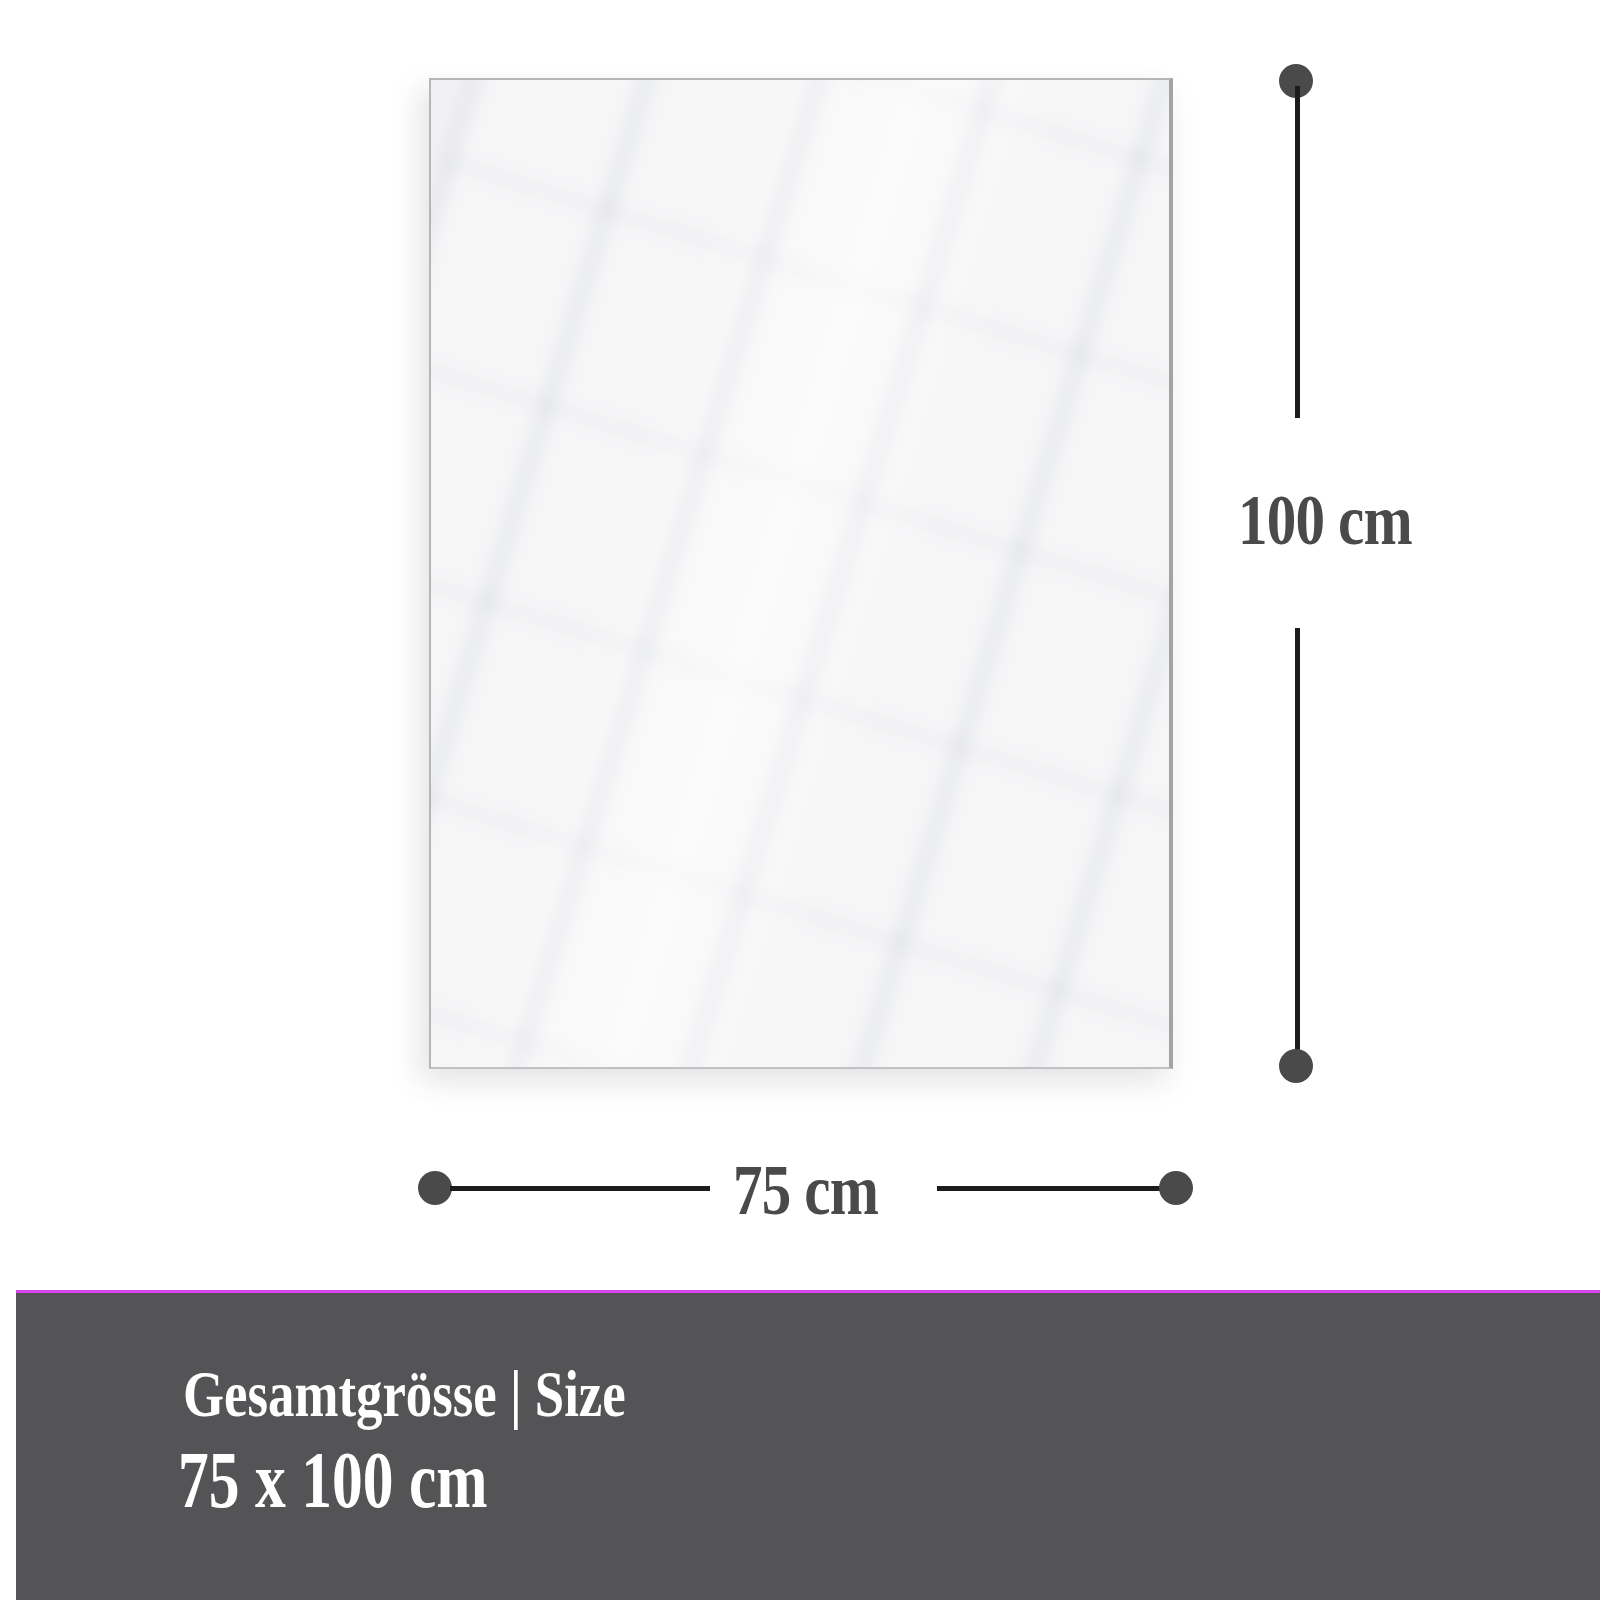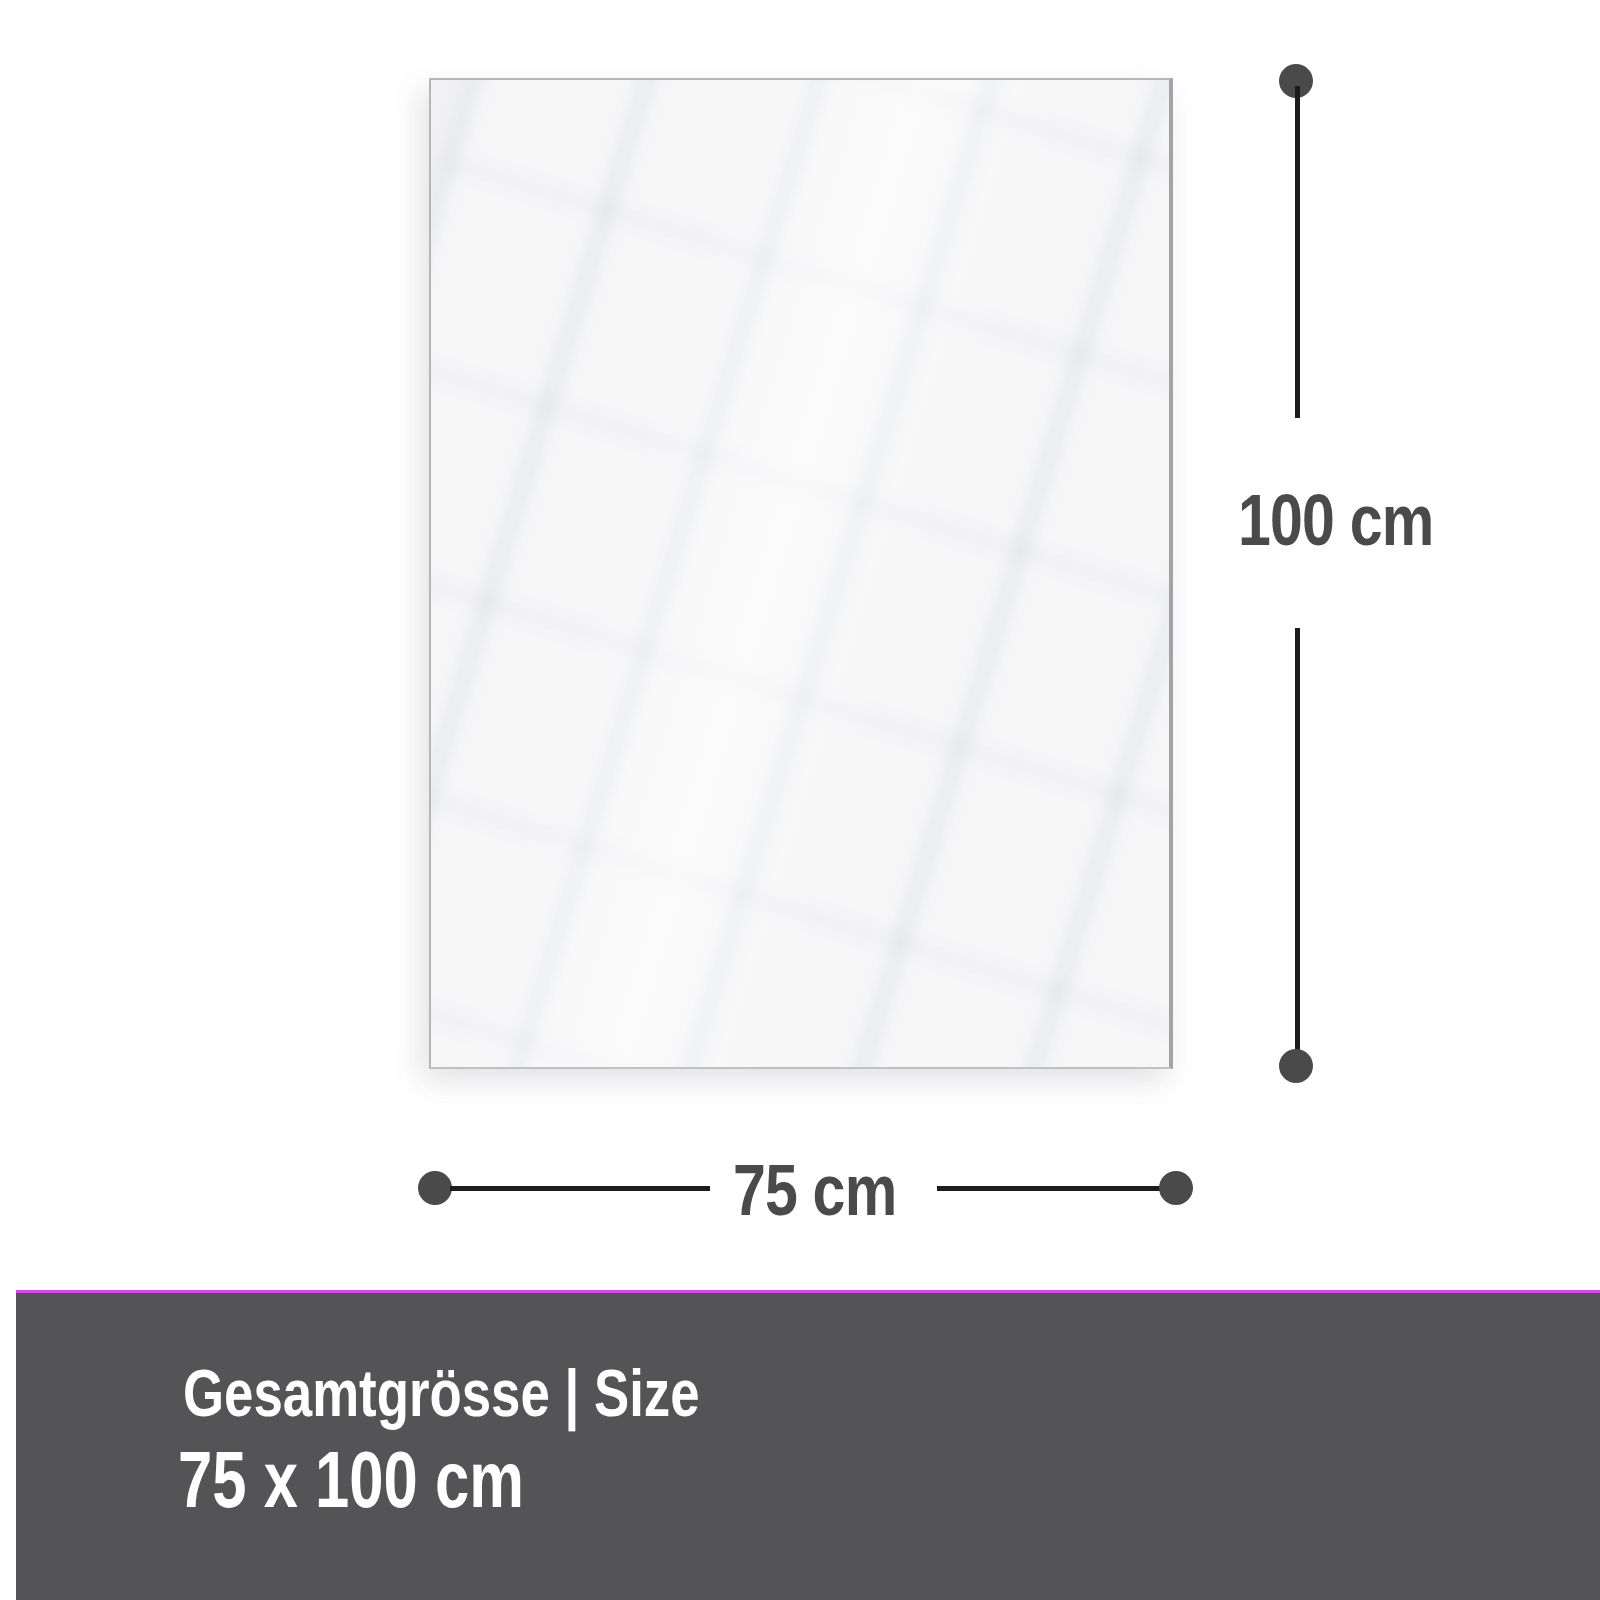--- a/index.html
+++ b/index.html
@@ -3,21 +3,21 @@
 <meta charset="utf-8">
 <style>
   * { margin:0; padding:0; box-sizing:border-box; }
   html,body { width:1600px; height:1600px; }
   body {
     position:relative;
     background:#ffffff;
     font-family:"Liberation Sans", sans-serif;
     overflow:hidden;
   }
-  .stage { position:absolute; inset:0; }
+  .stage { position:absolute; inset:0;font-family:Liberation Serif, serif; }
 
   
   .panel {
     position:absolute;
     left:429px; top:78px;
     width:744px; height:991px;
     background:#f1f1f3;
     border:2px solid #b5b6b8;
     border-right:4px solid #a3a4a6;
     border-bottom-color:#c0c1c3;

